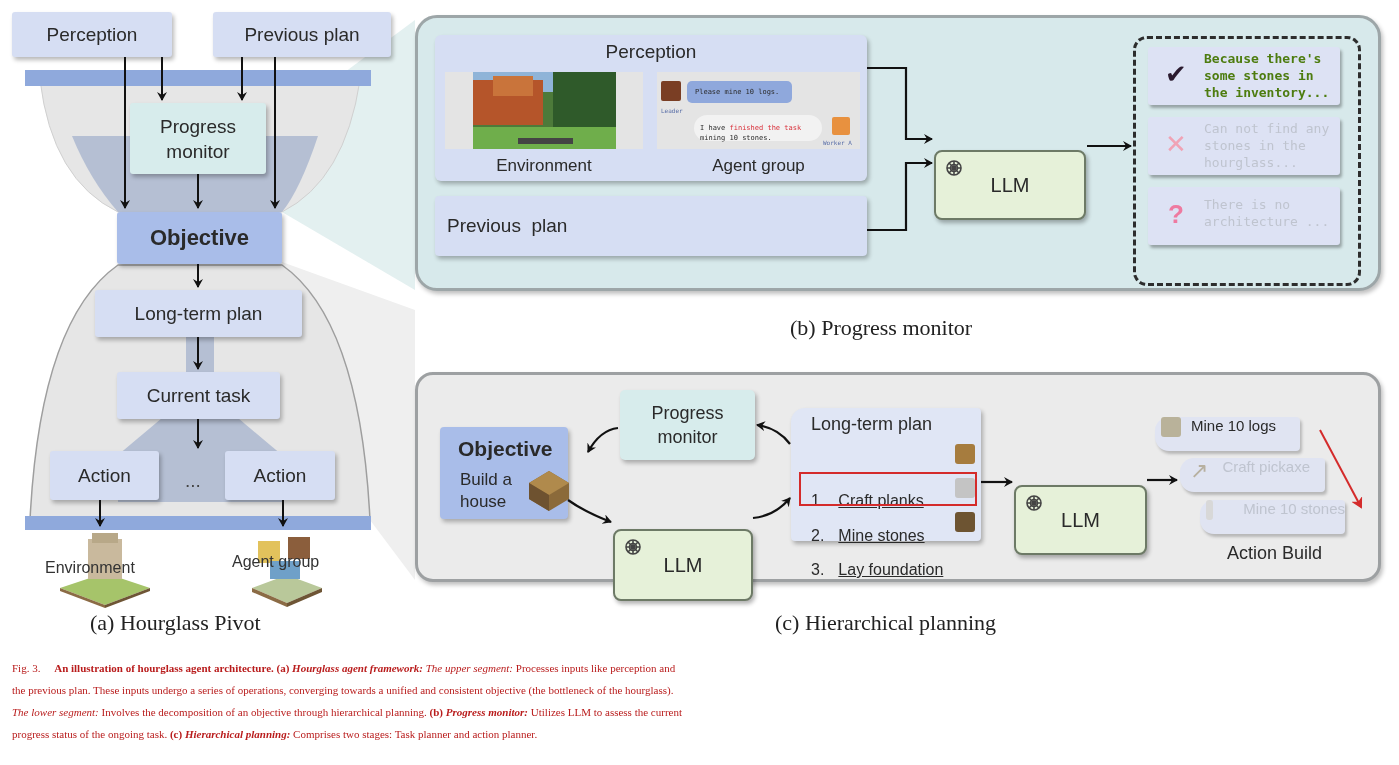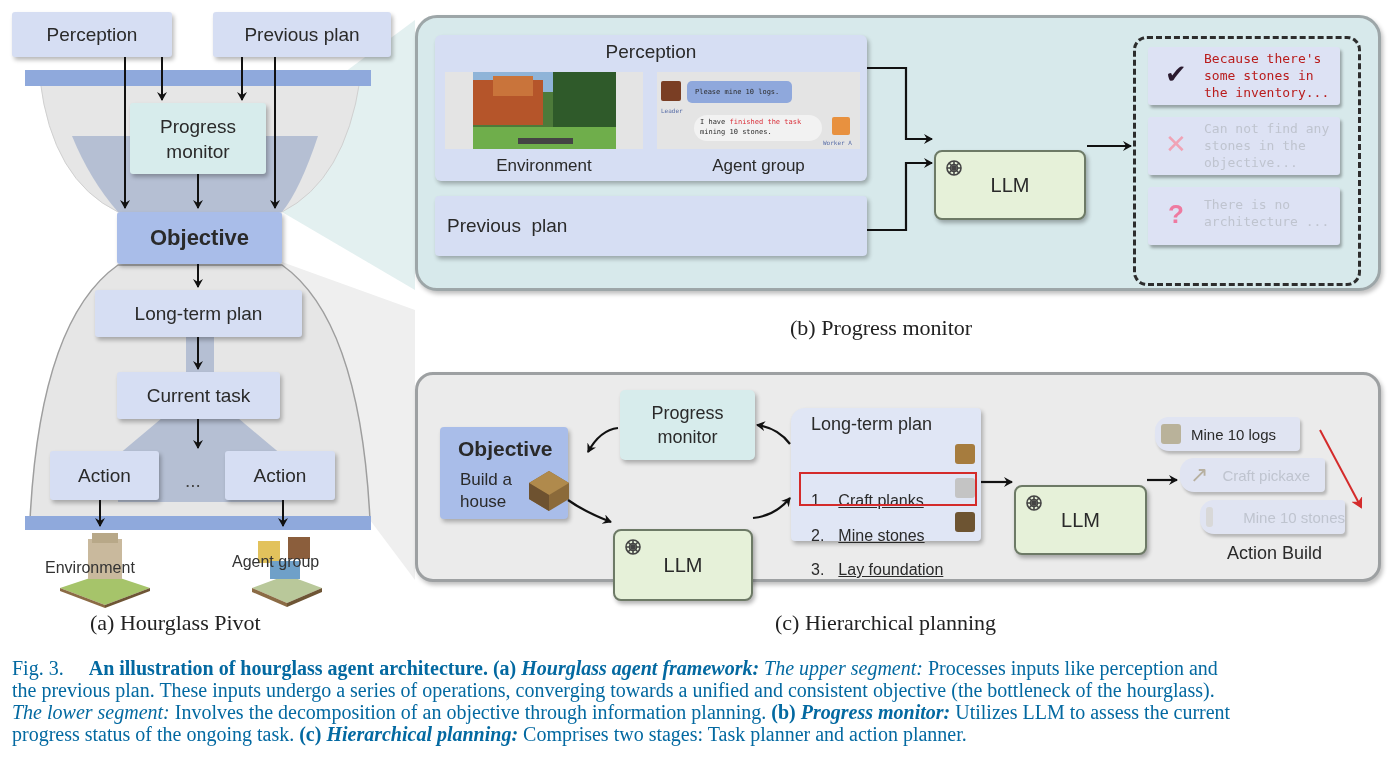--- a/index.html
+++ b/index.html
@@ -10,27 +10,27 @@
   .teal-box { background: #d7ecec; }
   .obj-box { background: #a9bde9; font-weight: bold; }
   .mono { font-family: "DejaVu Sans Mono", "Liberation Mono", monospace; }
   .serif { font-family: "Liberation Serif", serif; }
   svg.overlay { position: absolute; left: 0; top: 0; pointer-events: none; }
   .panel-b { position: absolute; left: 415px; top: 15px; width: 966px; height: 276px; background: #d7e9eb; border: 3px solid #9da6a8; border-radius: 22px; box-shadow: 2px 3px 4px rgba(0,0,0,0.25); }
   .panel-c { position: absolute; left: 415px; top: 372px; width: 966px; height: 210px; background: #ebebeb; border: 3px solid #9da0a2; border-radius: 18px; box-shadow: 2px 3px 4px rgba(0,0,0,0.25); }
   .llm-box { background: #e6f1d9; border: 2px solid #6d7a66; border-radius: 8px; box-shadow: 2px 3px 4px rgba(0,0,0,0.3); font-size: 20px; margin-top: 39px; }
   .gpt-icon { position: absolute; left: 8px; top: 6px; width: 20px; height: 20px; }
   .caption-sub { position: absolute; font-size: 22px; color: #222; white-space: nowrap; }
-  .caption { position: absolute; left: 12px; top: 657px; width: 1376px; font-size: 20px; line-height: 22px; color: #0369a1; }
+  .caption { position: absolute; left: 12px; top: 657px; width: 1376px; font-size: 11px; line-height: 22px; color: #b91c1c; }
   .caption p { white-space: nowrap; }
   .result-card { position: absolute; left: 12px; width: 192px; height: 58px; background: #dde2f4; box-shadow: 2px 3px 3px rgba(0,0,0,0.3); border-radius: 3px; }
   .result-card .sym { position: absolute; left: 10px; top: 12px; width: 36px; text-align: center; font-size: 26px; }
   .result-card .txt { position: absolute; left: 56px; top: 3px; font-size: 13px; line-height: 17px; white-space: nowrap; }
   .faded { color: #bfc4cf; }
-  .aq-card { position: absolute; height: 34px; background: #e0e4f2; border-radius: 14px 4px 4px 14px; box-shadow: 2px 3px 3px rgba(0,0,0,0.22); display: flex; align-items: center; font-size: 15px; white-space: nowrap; }
+  .aq-card { position: absolute; height: 34px; background: #e0e4f2; border-radius: 14px 4px 4px 14px; box-shadow: 2px 3px 3px rgba(0,0,0,0.22); display: flex; align-items: flex-start; font-size: 15px; white-space: nowrap; }
   .ltp-item { position: absolute; left: 20px; font-size: 16px; white-space: nowrap; margin-top: 48px; }
   .ltp-item .lbl { text-decoration: underline; margin-left: 14px; }
   .cube { position: absolute; width: 20px; height: 20px; border-radius: 3px; }
 </style>
 </head>
 <body>
 
 <svg class="overlay" width="1399" height="765">
 
   <polygon points="345,72 415,20 415,290 282,212" fill="#e3f0f0"></polygon>
@@ -135,21 +135,21 @@
     </svg>
   </div>
   <div class="abs" style="left:10px;top:121px;width:198px;text-align:center;font-size:17px;">Environment</div>
 
   <div class="abs" style="left:222px;top:37px;width:203px;height:77px;background:#e4e4e4;">
     <div class="abs" style="left:4px;top:9px;width:20px;height:20px;background:#7a3e24;border-radius:2px;"></div>
     <div class="abs" style="left:30px;top:9px;width:105px;height:22px;background:#8fa8dc;border-radius:5px;font-size:7px;display:flex;align-items:center;padding-left:8px;">
       <span class="mono">Please mine 10 logs.</span>
     </div>
     <div class="abs mono" style="left:4px;top:35px;font-size:6px;color:#5a6fa8;">Leader</div>
-    <div class="abs mono" style="left:37px;top:43px;width:128px;height:26px;background:#f2f2f2;border-radius:13px;font-size:7px;line-height:10px;padding:2px 6px;">
+    <div class="abs mono" style="left:37px;top:43px;width:128px;height:26px;background:#f2f2f2;border-radius:13px;font-size:7px;line-height:10px;padding:8px 6px;">
       <span>I have </span><span style="color:#d9303a;">finished the task</span><br>
       <span>mining 10 stones.</span>
     </div>
     <div class="abs" style="left:175px;top:45px;width:18px;height:18px;background:#e8913f;border-radius:2px;"></div>
     <div class="abs mono" style="left:166px;top:67px;font-size:6px;color:#5a6fa8;">Worker A</div>
   </div>
   <div class="abs" style="left:222px;top:121px;width:203px;text-align:center;font-size:17px;">Agent group</div>
 </div>
 
 <div class="abs" style="left:435px;top:196px;width:432px;height:60px;background:#d6def3;border-radius:4px;box-shadow:2px 3px 4px rgba(0,0,0,0.28);">
@@ -163,32 +163,32 @@
       <circle cx="10" cy="10" r="3.5"></circle>
       <path d="M3,10 L17,10 M10,3 L10,17 M5,5 L15,15 M15,5 L5,15"></path>
     </g>
   </svg>
   <span>LLM</span>
 </div>
 
 <div class="abs" style="left:1133px;top:36px;width:228px;height:250px;border:3px dashed #2d2d2d;border-radius:14px;">
   <div class="result-card" style="top:8px;">
     <div class="sym" style="color:#2a1a2e;">✔</div>
-    <div class="txt mono" style="font-weight:normal;color:#b91c1c;">
+    <div class="txt mono" style="font-weight:bold;color:#4d7c0f;">
       <div>Because there's</div>
       <div>some stones in</div>
       <div>the inventory...</div>
     </div>
   </div>
   <div class="result-card" style="top:78px;">
     <div class="sym" style="color:#f0a3b5;">✕</div>
     <div class="txt mono faded">
       <div>Can not find any</div>
       <div>stones in the</div>
-      <div>objective...</div>
+      <div>hourglass...</div>
     </div>
   </div>
   <div class="result-card" style="top:148px;">
     <div class="sym" style="color:#ee7aa0;font-weight:bold;">?</div>
     <div class="txt mono faded" style="top:9px;">
       <div>There is no</div>
       <div>architecture ...</div>
     </div>
   </div>
 </div>
@@ -290,21 +290,21 @@
     <span>Fig. 3.</span>&nbsp;&nbsp;&nbsp;&nbsp;
     <b>An illustration of hourglass agent architecture.</b>
     <b>(a)</b>
     <b><i>Hourglass agent framework:</i></b>
     <i>The upper segment:</i>
     <span>Processes inputs like perception and</span>
   </p>
   <p>the previous plan. These inputs undergo a series of operations, converging towards a unified and consistent objective (the bottleneck of the hourglass).</p>
   <p>
     <i>The lower segment:</i>
-    <span>Involves the decomposition of an objective through information planning.</span>
+    <span>Involves the decomposition of an objective through hierarchical planning.</span>
     <b>(b)</b>
     <b><i>Progress monitor:</i></b>
     <span>Utilizes LLM to assess the current</span>
   </p>
   <p>
     <span>progress status of the ongoing task.</span>
     <b>(c)</b>
     <b><i>Hierarchical planning:</i></b>
     <span>Comprises two stages: Task planner and action planner.</span>
   </p>

